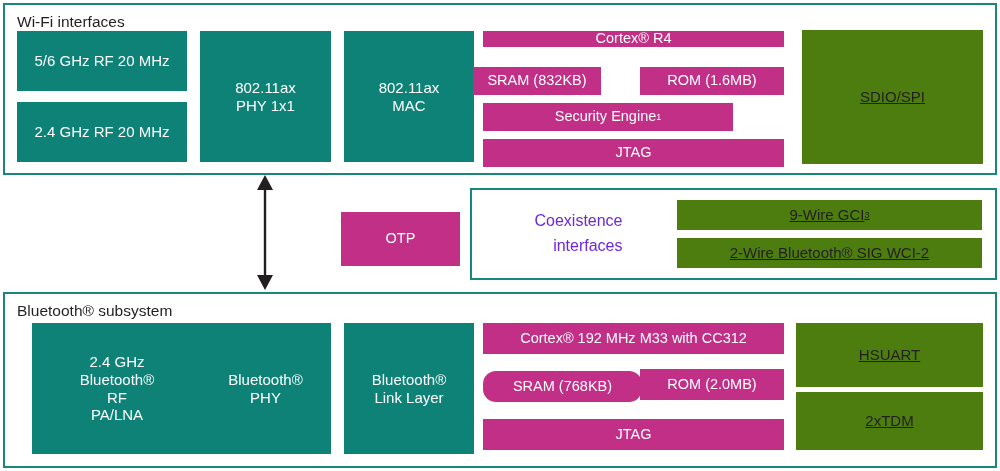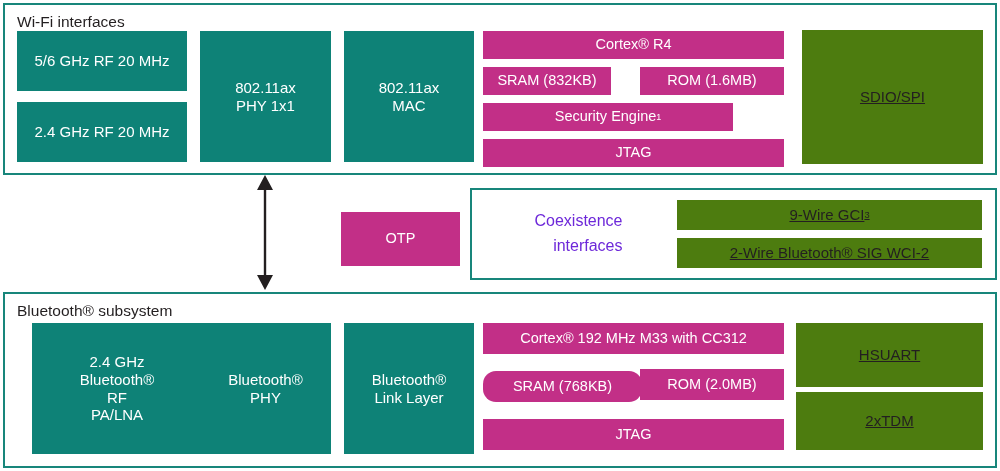--- a/index.html
+++ b/index.html
@@ -82,23 +82,23 @@
   <div class="abs blk blk-teal" style="left:17px; top:31px; width:170px; height:60px;">5/6 GHz RF 20 MHz</div>
 
   <div class="abs blk blk-teal" style="left:17px; top:102px; width:170px; height:60px;">2.4 GHz RF 20 MHz</div>
 
   <div class="abs blk blk-teal" style="left:200px; top:31px; width:131px; height:131px;">802.11ax
 PHY 1x1</div>
 
   <div class="abs blk blk-teal" style="left:344px; top:31px; width:130px; height:131px;">802.11ax
 MAC</div>
 
-  <div class="abs blk blk-pink" style="left:483px; top:31px; width:301px; height:28px;">Cortex® R4</div>
+  <div class="abs blk blk-pink" style="left:483px; top:31px; width:301px; height:16px;">Cortex® R4</div>
 
-  <div class="abs blk blk-pink" style="left:483px; top:67px; width:128px; height:28px;">SRAM (832KB)</div>
+  <div class="abs blk blk-pink" style="left:473px; top:67px; width:128px; height:28px;">SRAM (832KB)</div>
 
   <div class="abs blk blk-pink" style="left:640px; top:67px; width:144px; height:28px;">ROM (1.6MB)</div>
 
   <div class="abs blk blk-pink" style="left:483px; top:103px; width:250px; height:28px;">
     <span>Security Engine</span><sup>1</sup>
   </div>
 
   <div class="abs blk blk-pink" style="left:483px; top:139px; width:301px; height:28px;">JTAG</div>
 
   <div class="abs blk blk-orange" style="left:802px; top:30px; width:181px; height:134px;">SDIO/SPI</div>

